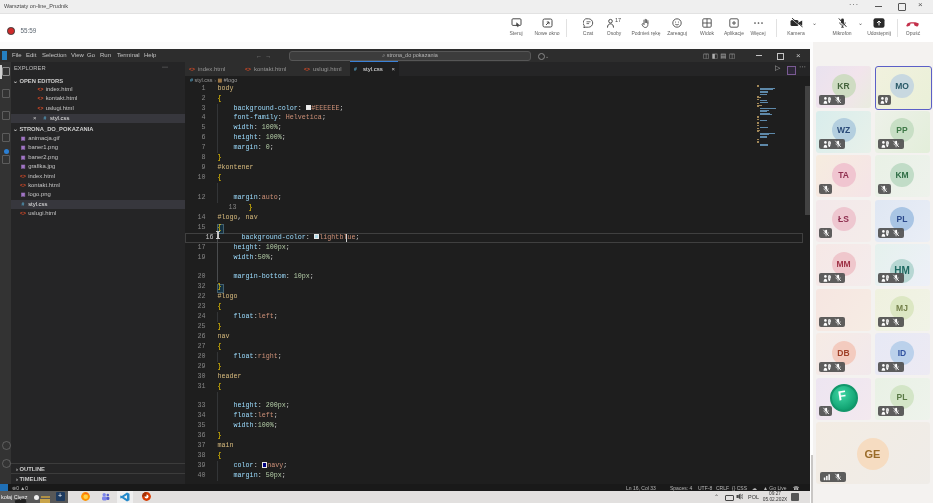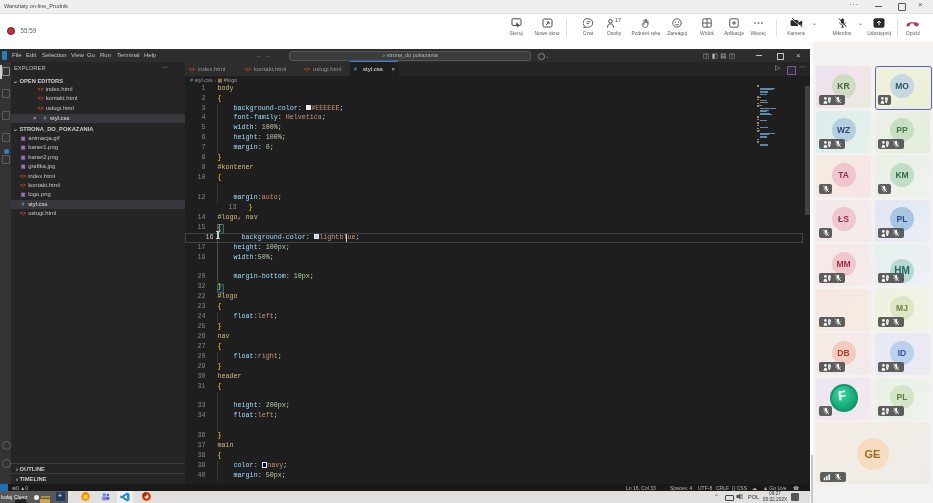--- a/index.html
+++ b/index.html
@@ -276,20 +276,21 @@
 <div class="cl" style="left:0;top:263.09px;width:810px;"><span class="ln">24</span><span class="ct">    <span class="p">float</span><span class="w">:</span><span class="v">left</span><span class="w">;</span></span></div>
 <div class="cl" style="left:0;top:273.02px;width:810px;"><span class="ln">25</span><span class="ct"><span class="b">}</span></span></div>
 <div class="cl" style="left:0;top:282.95px;width:810px;"><span class="ln">26</span><span class="ct"><span class="s">nav</span></span></div>
 <div class="cl" style="left:0;top:292.88px;width:810px;"><span class="ln">27</span><span class="ct"><span class="b">{</span></span></div>
 <div class="cl" style="left:0;top:302.81px;width:810px;"><span class="ln">20</span><span class="ct">    <span class="p">float</span><span class="w">:</span><span class="v">right</span><span class="w">;</span></span></div>
 <div class="cl" style="left:0;top:312.74px;width:810px;"><span class="ln">29</span><span class="ct"><span class="b">}</span></span></div>
 <div class="cl" style="left:0;top:322.67px;width:810px;"><span class="ln">30</span><span class="ct"><span class="s">header</span></span></div>
 <div class="cl" style="left:0;top:332.60px;width:810px;"><span class="ln">31</span><span class="ct"><span class="b">{</span></span></div>
 <div class="cl" style="left:0;top:352.46px;width:810px;"><span class="ln">33</span><span class="ct">    <span class="p">height</span><span class="w">:</span> <span class="n">200px</span><span class="w">;</span></span></div>
 <div class="cl" style="left:0;top:362.39px;width:810px;"><span class="ln">34</span><span class="ct">    <span class="p">float</span><span class="w">:</span><span class="v">left</span><span class="w">;</span></span></div>
+<div class="cl" style="left:0;top:372.32px;width:810px;"><span class="ln">35</span><span class="ct">    <span class="p">width</span><span class="w">:</span><span class="n">100%</span><span class="w">;</span></span></div>
 <div class="cl" style="left:0;top:382.25px;width:810px;"><span class="ln">36</span><span class="ct"><span class="b">}</span></span></div>
 <div class="cl" style="left:0;top:392.18px;width:810px;"><span class="ln">37</span><span class="ct"><span class="s">main</span></span></div>
 <div class="cl" style="left:0;top:402.11px;width:810px;"><span class="ln">38</span><span class="ct"><span class="b">{</span></span></div>
 <div class="cl" style="left:0;top:412.04px;width:644px;"><span class="ln">39</span><span class="ct">    <span class="p">color</span><span class="w">:</span> <span class="sw" style="background:#000080;"></span><span class="v">navy</span><span class="w">;</span></span></div>
 <div class="cl" style="left:0;top:421.97px;width:810px;"><span class="ln">40</span><span class="ct">    <span class="p">margin</span><span class="w">:</span> <span class="n">50px</span><span class="w">;</span></span></div>
 <div class="abs" style="left:346.1px;top:184.6px;width:1px;height:8px;background:#d4d4d4;"></div>
 <div class="abs" style="left:216px;top:181.7px;width:4px;height:1.2px;background:#c8c8c8;"></div>
 <div class="abs" style="left:217.4px;top:182.5px;width:1.4px;height:6.4px;background:#c8c8c8;"></div>
 <div class="abs" style="left:216px;top:188.7px;width:4px;height:1.2px;background:#c8c8c8;"></div>
 <div class="abs" style="left:757px;top:35.7px;width:2px;height:1px;background:#b99a62;opacity:0.85;"></div>

